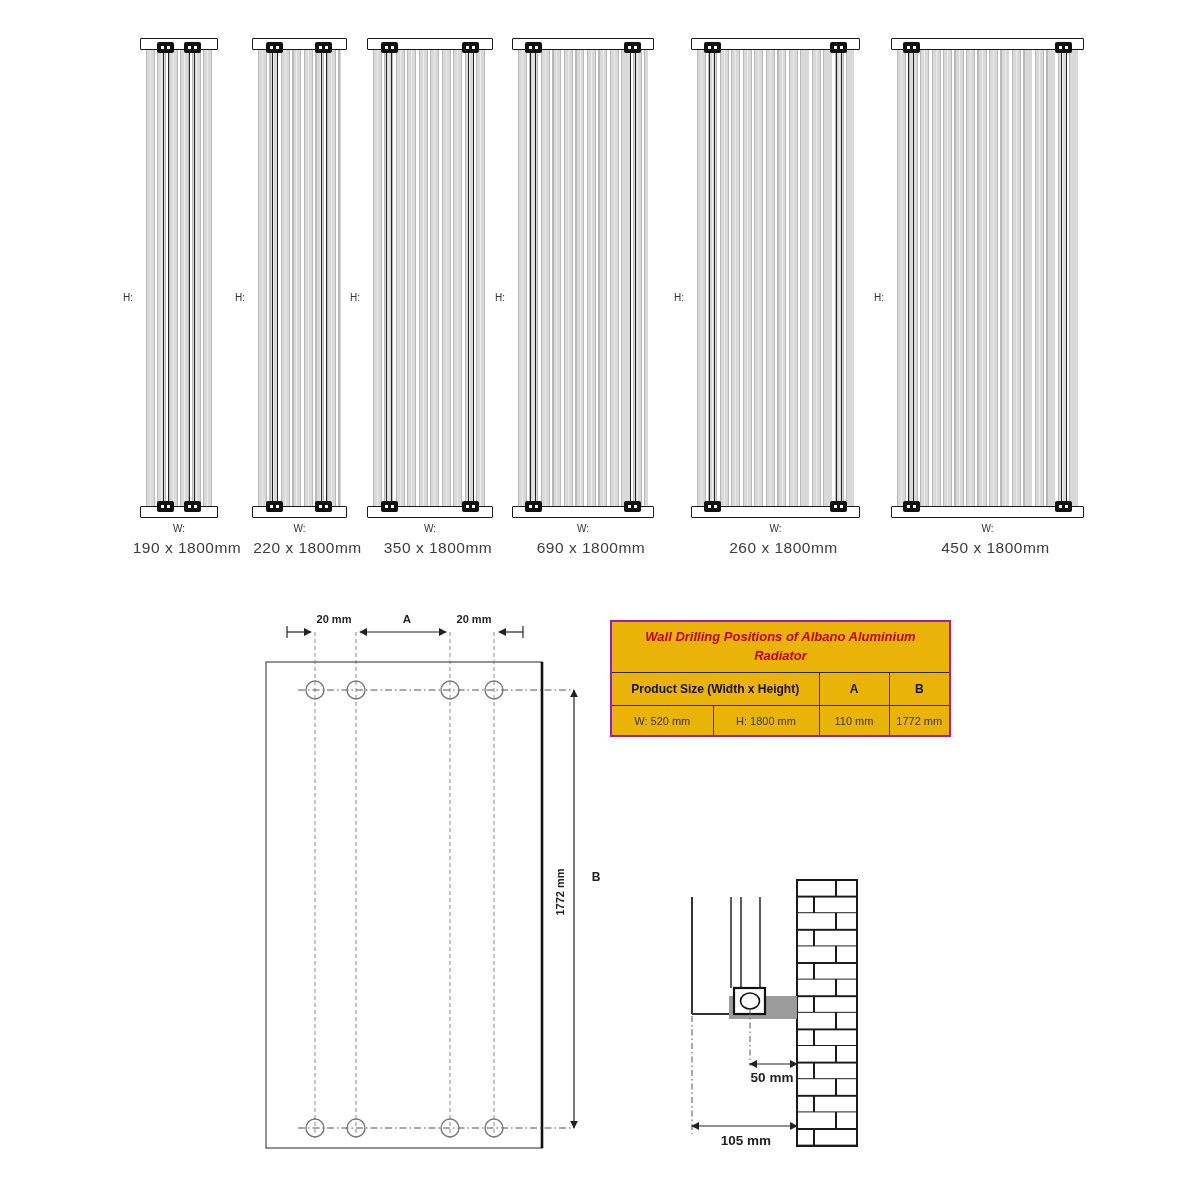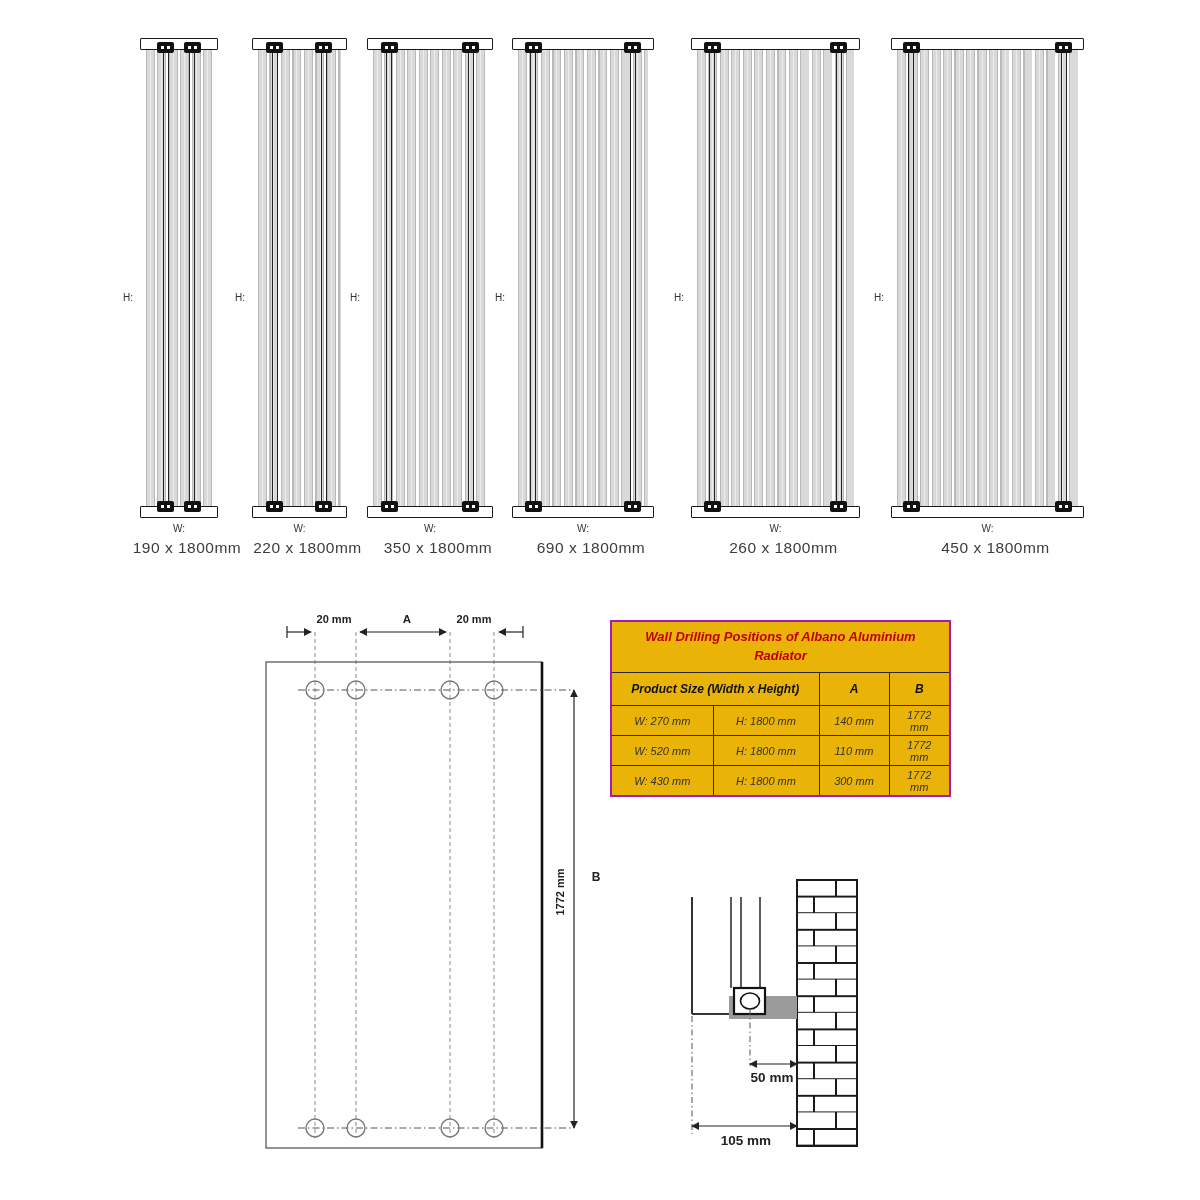--- a/index.html
+++ b/index.html
@@ -56,21 +56,21 @@
   svg text { font-family:"Liberation Sans", sans-serif; fill:#222; }
 
   
   .spec-table {
     position:absolute; left:610px; top:604px;
     border-collapse:collapse; table-layout:fixed;
     border:2px solid #a21caf; background:#eab308;margin-top:16px;
   }
   .spec-table td {
     border:1.2px solid #2a2a2a; text-align:center; vertical-align:middle;
-    font-size:11px; color:#333; padding:0 8px;font-style:italic;
+    font-size:11px; color:#333; padding:0 2px;
   }
   .spec-table td.title {
     height:46px; font-size:13px; font-weight:bold; font-style:italic;
     color:#c00000; line-height:1.45; padding:2px 14px;
   }
   .spec-table tr.head td {
     height:32px; font-size:12px; font-weight:bold; color:#111;
   }
   .spec-table tr.datarow td { height:29px; }
 </style>
@@ -229,35 +229,23 @@
     <tbody>
         <tr>
       <td class="title" colspan="4">Wall Drilling Positions of Albano Aluminium Radiator</td>
     </tr>
     <tr class="head">
       <td colspan="2">Product Size (Width x Height)</td>
       <td>A</td>
       <td>B</td>
     </tr>
     <tr class="datarow">
-      <td>W: 270 mm</td>
-      <td>H: 1800 mm</td>
-      <td>140 mm</td>
-      <td>1772 mm</td>
-    </tr>
-    <tr class="datarow">
       <td>W: 520 mm</td>
       <td>H: 1800 mm</td>
       <td>110 mm</td>
-      <td>1772 mm</td>
-    </tr>
-    <tr class="datarow">
-      <td>W: 430 mm</td>
-      <td>H: 1800 mm</td>
-      <td>300 mm</td>
       <td>1772 mm</td>
     </tr>
   </tbody>
     </table>
 
   <svg class="svg-abs" style="left:650px;top:860px" width="260" height="310" viewBox="0 0 260 310">
     <defs>
       <marker id="w-ar" viewBox="0 0 10 10" refX="9" refY="5" markerWidth="8" markerHeight="8" orient="auto-start-reverse" markerUnits="userSpaceOnUse">
         <path d="M0 0 L10 5 L0 10 z" fill="#222"></path>
       </marker>

